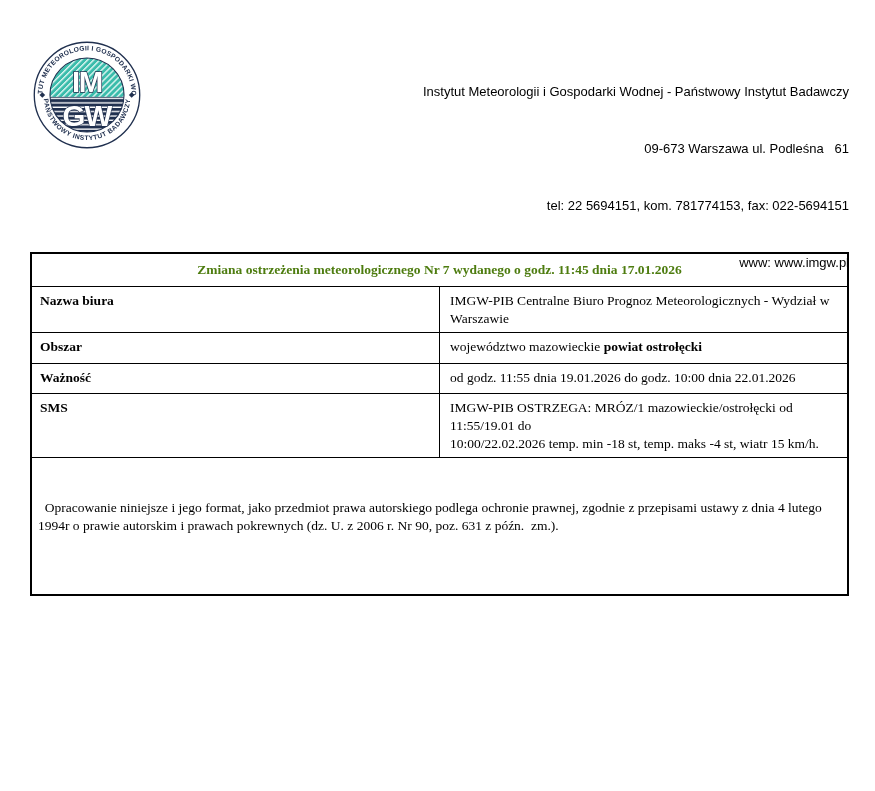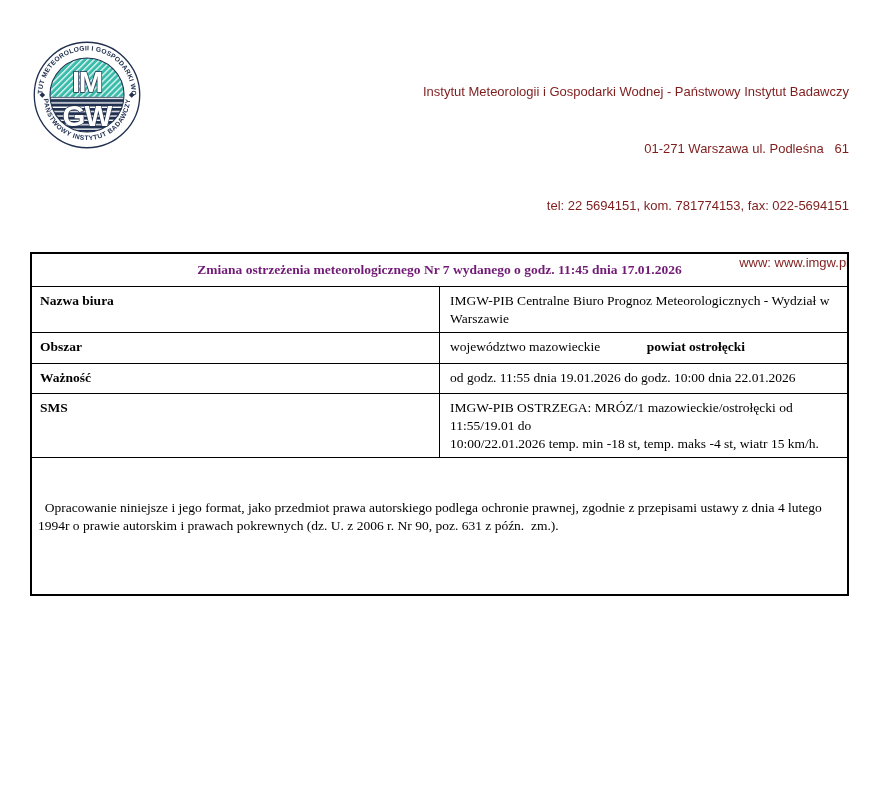--- a/index.html
+++ b/index.html
@@ -26,21 +26,21 @@
     height: 114px;
   }
   .letterhead {
     position: absolute;
     top: 44px;
     right: 26px;
     text-align: right;
     font-family: "Liberation Sans", sans-serif;
     font-size: 13px;
     line-height: 19px;
-    color: #7f1d1d;
+    color: #000000;
     white-space: pre;
   }
   .letterhead .lh-bold { font-weight: bold; }
 
   
   .warning-table {
     position: absolute;
     left: 30px;
     top: 252px;
     width: 819px;
@@ -52,33 +52,33 @@
     border: 1px solid #000000;
     vertical-align: top;
     font-size: 13.5px;
     line-height: 18px;
     padding: 5px 8px 4px 8px;
   }
   .title-cell {
     text-align: center;
     font-weight: bold;
     font-size: 16px;
-    color: #701a75;
+    color: #4d7c0f;
     padding-top: 7px !important;
   }
   .label-cell {
     width: 198px;
     font-weight: bold;
     margin-left: 32px;
   }
   .value-cell {
     white-space: pre-wrap;
     padding-left: 10px !important;
   }
-  .value-bold { font-weight: bold; margin-left: 43px; }
+  .value-bold { font-weight: bold; }
   .footer-cell {
     white-space: pre-wrap;
     font-size: 13.5px;
     line-height: 19px;
     padding: 5px 6px !important;
   }
 </style>
 </head>
 <body>
 
@@ -115,21 +115,21 @@
       </text>
       <rect x="10.9" y="57.9" width="4.2" height="4.2" transform="rotate(45 13 60)" fill="#20304f"></rect>
       <rect x="104.9" y="57.9" width="4.2" height="4.2" transform="rotate(45 107 60)" fill="#20304f"></rect>
       <text x="60" y="57" text-anchor="middle" font-family="Liberation Sans, sans-serif" font-size="31" font-weight="900" letter-spacing="-1.5" fill="#ffffff" stroke="#20304f" stroke-width="1.6" paint-order="stroke">IM</text>
       <text x="60" y="93" text-anchor="middle" font-family="Liberation Sans, sans-serif" font-size="31" font-weight="900" letter-spacing="-1" fill="#ffffff" stroke="#20304f" stroke-width="1.2" paint-order="stroke">GW</text>
     </svg>
   </div>
 
   <div class="letterhead">
     <div>Instytut Meteorologii i Gospodarki Wodnej - Państwowy Instytut Badawczy</div>
-    <div>01-271 Warszawa ul. Podleśna   61</div>
+    <div>09-673 Warszawa ul. Podleśna   61</div>
     <div>tel: 22 5694151, kom. 781774153, fax: 022-5694151</div>
     <div>www: www.imgw.pl</div>
   </div>
 
   <table class="warning-table">
     <tbody>
         <tr style="height:33px">
       <td colspan="2" class="title-cell">Zmiana ostrzeżenia meteorologicznego Nr 7 wydanego o godz. 11:45 dnia 17.01.2026</td>
     </tr>
     <tr style="height:33px">
@@ -140,21 +140,21 @@
       <td class="label-cell">Obszar</td>
       <td class="value-cell"><span>województwo mazowieckie </span><span class="value-bold">powiat ostrołęcki</span></td>
     </tr>
     <tr style="height:30px">
       <td class="label-cell">Ważność</td>
       <td class="value-cell">od godz. 11:55 dnia 19.01.2026 do godz. 10:00 dnia 22.01.2026</td>
     </tr>
     <tr style="height:51px">
       <td class="label-cell">SMS</td>
       <td class="value-cell">IMGW-PIB OSTRZEGA: MRÓZ/1 mazowieckie/ostrołęcki od 11:55/19.01 do
-10:00/22.01.2026 temp. min -18 st, temp. maks -4 st, wiatr 15 km/h.</td>
+10:00/22.02.2026 temp. min -18 st, temp. maks -4 st, wiatr 15 km/h.</td>
     </tr>
     <tr style="height:82px">
       <td colspan="2" class="footer-cell">
         <div>  Opracowanie niniejsze i jego format, jako przedmiot prawa autorskiego podlega ochronie prawnej, zgodnie z przepisami ustawy z dnia 4 lutego 1994r o prawie autorskim i prawach pokrewnych (dz. U. z 2006 r. Nr 90, poz. 631 z późn.  zm.).</div>
         
       </td>
     </tr>
   </tbody>
     </table>
 

